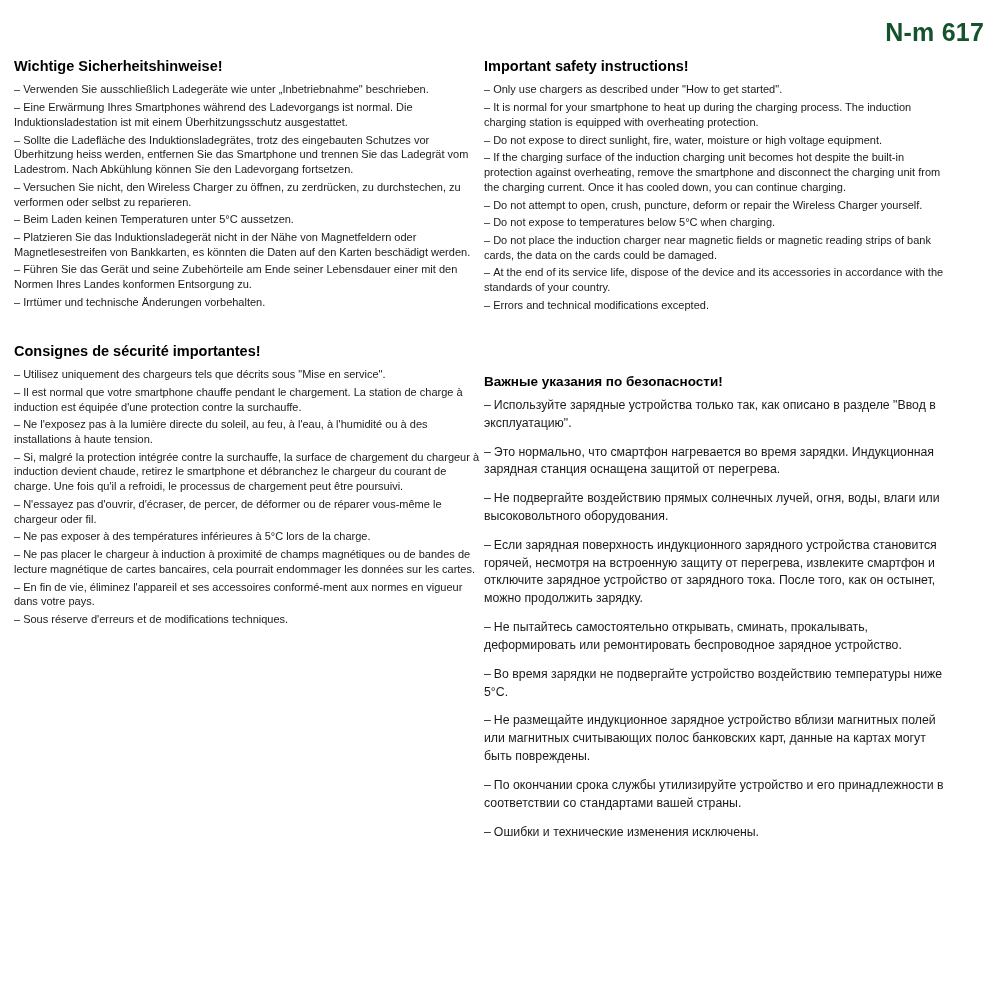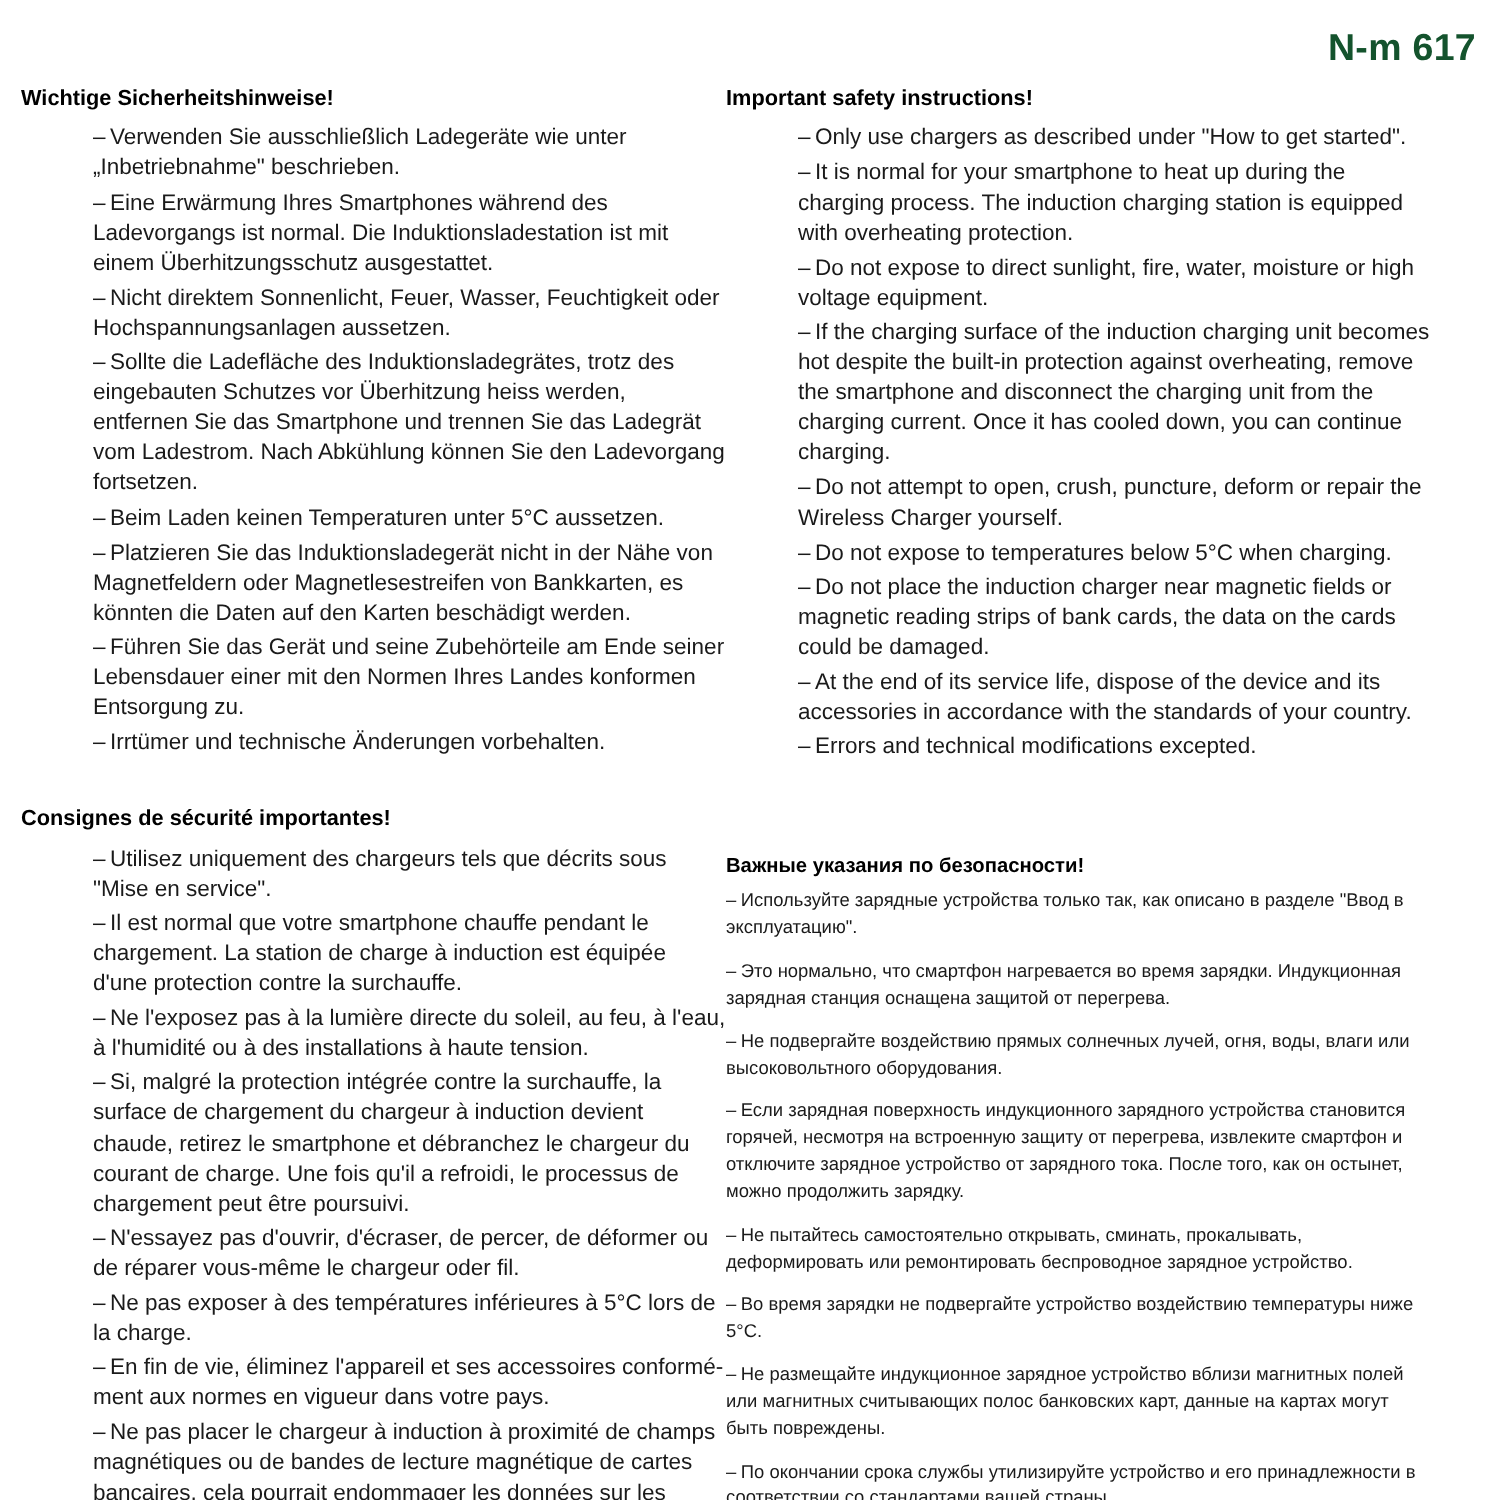--- a/index.html
+++ b/index.html
@@ -65,24 +65,23 @@
     line-height: 1.37;
     color: #1a1a1a;
     margin: 0 0 4px 0;
     text-indent: 0;
   }
   ul.items li .dash {
     margin-right: 3px;
   }
   
   .block-lat ul.items li {
-    font-size: 15px;
+    font-size: 11px;
     line-height: 1.34;
     margin-bottom: 3px;
-    margin-left: 48px;
   }
   
   .block-ru ul.items li {
     font-size: 12.3px;
     line-height: 1.45;
     margin-bottom: 11px;
   }
   .spacer-de { height: 30px; }
   .spacer-en { height: 42px; }
 </style>
@@ -95,42 +94,42 @@
 
   <div class="columns">
 
     <div class="col col-left">
 
       <div class="block-lat">
         <h2 class="sec-title">Wichtige Sicherheitshinweise!</h2>
         <ul class="items">
           <li><span class="dash">–</span><span>Verwenden Sie ausschließlich Ladegeräte wie unter „Inbetriebnahme" beschrieben.</span></li>
           <li><span class="dash">–</span><span>Eine Erwärmung Ihres Smartphones während des Ladevorgangs ist normal. Die Induktionsladestation ist mit einem Überhitzungsschutz ausgestattet.</span></li>
-          <li><span class="dash">–</span><span>Nicht direktem Sonnenlicht, Feuer, Wasser, Feuchtigkeit oder Hochspannungsanlagen aussetzen.</span></li>
           <li><span class="dash">–</span><span>Sollte die Ladefläche des Induktionsladegrätes, trotz des eingebauten Schutzes vor Überhitzung heiss werden, entfernen Sie das Smartphone und trennen Sie das Ladegrät vom Ladestrom. Nach Abkühlung können Sie den Ladevorgang fortsetzen.</span></li>
+          <li><span class="dash">–</span><span>Versuchen Sie nicht, den Wireless Charger zu öffnen, zu zerdrücken, zu durchstechen, zu verformen oder selbst zu reparieren.</span></li>
           <li><span class="dash">–</span><span>Beim Laden keinen Temperaturen unter 5°C aussetzen.</span></li>
           <li><span class="dash">–</span><span>Platzieren Sie das Induktionsladegerät nicht in der Nähe von Magnetfeldern oder Magnetlesestreifen von Bankkarten, es könnten die Daten auf den Karten beschädigt werden.</span></li>
           <li><span class="dash">–</span><span>Führen Sie das Gerät und seine Zubehörteile am Ende seiner Lebensdauer einer mit den Normen Ihres Landes konformen Entsorgung zu.</span></li>
           <li><span class="dash">–</span><span>Irrtümer und technische Änderungen vorbehalten.</span></li>
         </ul>
       </div>
 
       <div class="spacer-de"></div>
 
       <div class="block-lat">
         <h2 class="sec-title">Consignes de sécurité importantes!</h2>
         <ul class="items">
           <li><span class="dash">–</span><span>Utilisez uniquement des chargeurs tels que décrits sous "Mise en service".</span></li>
           <li><span class="dash">–</span><span>Il est normal que votre smartphone chauffe pendant le chargement. La station de charge à induction est équipée d'une protection contre la surchauffe.</span></li>
           <li><span class="dash">–</span><span>Ne l'exposez pas à la lumière directe du soleil, au feu, à l'eau, à l'humidité ou à des installations à haute tension.</span></li>
           <li><span class="dash">–</span><span>Si, malgré la protection intégrée contre la surchauffe, la surface de chargement du chargeur à induction devient chaude, retirez le smartphone et débranchez le chargeur du courant de charge. Une fois qu'il a refroidi, le processus de chargement peut être poursuivi.</span></li>
           <li><span class="dash">–</span><span>N'essayez pas d'ouvrir, d'écraser, de percer, de déformer ou de réparer vous-même le chargeur oder fil.</span></li>
           <li><span class="dash">–</span><span>Ne pas exposer à des températures inférieures à 5°C lors de la charge.</span></li>
+          <li><span class="dash">–</span><span>Ne pas placer le chargeur à induction à proximité de champs magnétiques ou de bandes de lecture magnétique de cartes bancaires, cela pourrait endommager les données sur les cartes.</span></li>
           <li><span class="dash">–</span><span>En fin de vie, éliminez l'appareil et ses accessoires conformé-ment aux normes en vigueur dans votre pays.</span></li>
-          <li><span class="dash">–</span><span>Ne pas placer le chargeur à induction à proximité de champs magnétiques ou de bandes de lecture magnétique de cartes bancaires, cela pourrait endommager les données sur les cartes.</span></li>
           <li><span class="dash">–</span><span>Sous réserve d'erreurs et de modifications techniques.</span></li>
         </ul>
       </div>
 
     </div>
 
     <div class="col col-right">
 
       <div class="block-lat">
         <h2 class="sec-title">Important safety instructions!</h2>

